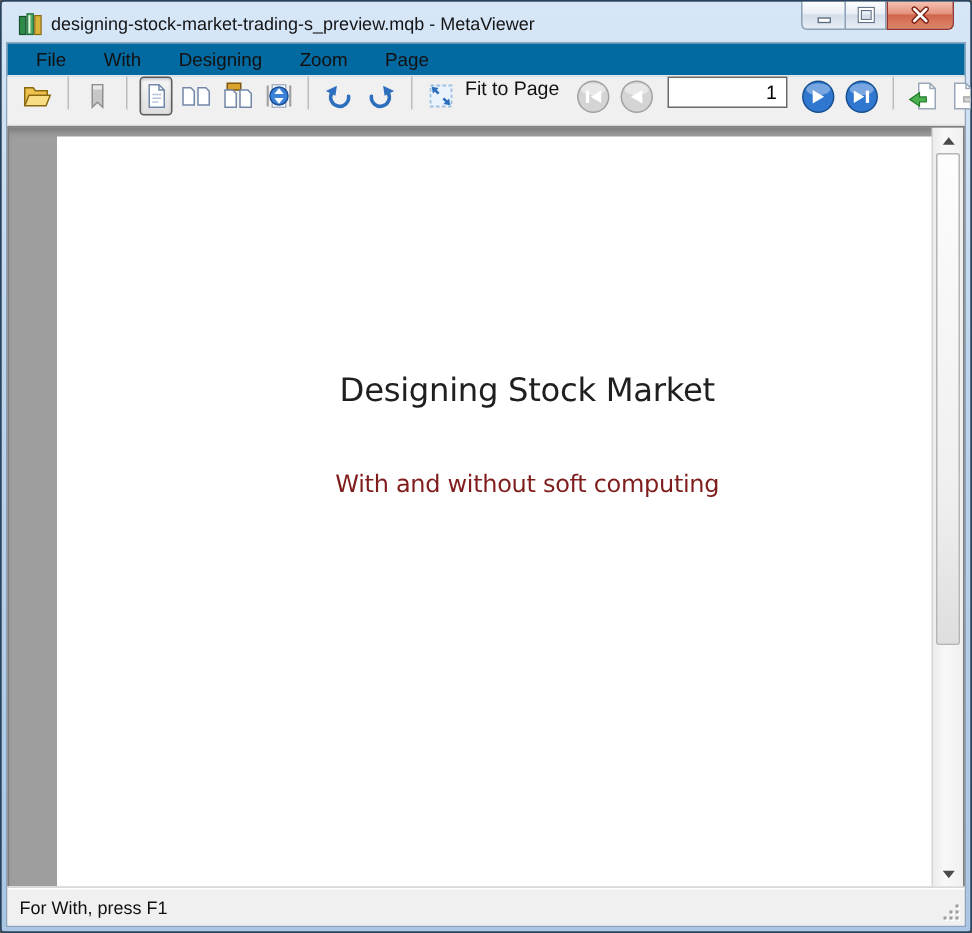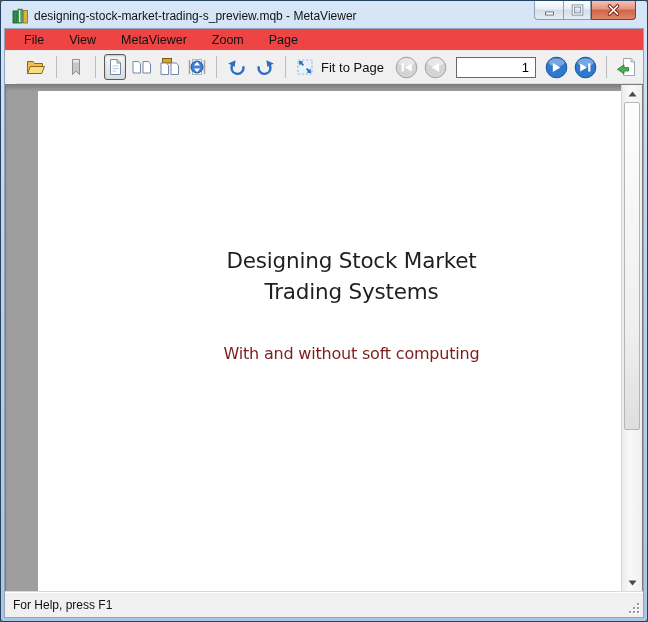--- a/index.html
+++ b/index.html
@@ -15,23 +15,23 @@
   .app-icon{width:18px;height:16px;display:inline-block;margin:0 4px 0 4px;}
   .title-text{font-size:12px;color:#141414;white-space:nowrap;overflow:hidden;}
   .win-controls{position:absolute;top:-3px;right:8px;display:flex;}
   .winbtn{height:19px;border:1px solid #8fa0b4;border-top:none;display:flex;align-items:center;justify-content:center;cursor:default;}
   .winbtn.min{width:29px;border-radius:0 0 0 4px;background:linear-gradient(180deg,#fdfeff 0%,#e9eff6 45%,#d3dde9 50%,#e6edf4 100%);border-right:none;}
   .winbtn.max{width:28px;background:linear-gradient(180deg,#fdfeff 0%,#e9eff6 45%,#d3dde9 50%,#e6edf4 100%);}
   .winbtn.close{width:45px;border-radius:0 0 4px 0;border-color:#97352a;
     background:linear-gradient(180deg,#f7c1b2 0%,#e3937d 45%,#d0654c 50%,#dd8668 100%);}
   
   .frame{flex:1 1 auto;display:flex;flex-direction:column;background:#f0f0f0;border:1px solid #8fa4bc;min-height:0;}
-  .menubar{height:22px;display:flex;align-items:center;padding-left:10px;background:#ef4444;border-bottom:1px solid #e7e7e7;flex:0 0 auto;}
+  .menubar{height:22px;display:flex;align-items:center;padding-left:10px;background:#0369a1;border-bottom:1px solid #e7e7e7;flex:0 0 auto;}
   .menu-item{font-size:12.5px;color:#111;padding:2px 9px;margin-right:7px;border-radius:2px;}
-  .toolbar{height:33px;display:flex;align-items:center;padding:0 6px;background:#f0f0f0;border-bottom:1px solid #dcdcdc;flex:0 0 auto;margin-left:11px;}
+  .toolbar{height:33px;display:flex;padding:0 6px;background:#f0f0f0;border-bottom:1px solid #dcdcdc;flex:0 0 auto;}
   .tb-btn{width:26px;height:26px;display:flex;align-items:center;justify-content:center;margin:0 2px;border:1px solid transparent;border-radius:3px;}
   .tb-btn.selected{border:1px solid #5a5a5a;background:linear-gradient(180deg,#f7f7f7,#dedede);box-shadow:inset 0 1px 2px rgba(0,0,0,.22);}
   .tb-sep{width:1px;height:22px;background:#bdbdbd;margin:0 6px;flex:0 0 auto;}
   .fit-label{font-size:13px;color:#111;margin:0 8px 0 3px;white-space:nowrap;}
   .page-input{width:80px;height:21px;border:1px solid #686868;background:#fff;font-family:"Liberation Sans",sans-serif;
     font-size:13px;text-align:right;padding:0 6px;margin:0 6px;}
   
   .docarea{flex:1 1 auto;position:relative;background:#9e9e9e;border:1px solid #7c7c7c;border-bottom:none;
     box-shadow:inset 0 5px 4px -2px rgba(0,0,0,.20);overflow:hidden;min-height:0;}
   .page{position:absolute;left:32px;top:6px;width:609px;bottom:0;background:#ffffff;}
@@ -85,22 +85,22 @@
           <path d="M3.5 3 L11.5 11 M11.5 3 L3.5 11" stroke="#ffffff" stroke-width="1.7" stroke-linecap="round"></path>
         </svg>
       </div>
     </div>
   </div>
 
   <div class="frame">
 
     <div class="menubar">
       <span class="menu-item">File</span>
-      <span class="menu-item">View</span>
-      <span class="menu-item">MetaViewer</span>
+      <span class="menu-item">With</span>
+      <span class="menu-item">Designing</span>
       <span class="menu-item">Zoom</span>
       <span class="menu-item">Page</span>
     </div>
 
     <div class="toolbar">
 
       <div class="tb-btn">
         <svg width="22" height="18" viewBox="0 0 22 18">
           <path d="M2.5 15.5V3.5h5.6l1.5 2h7.9v3" fill="#eec14f" stroke="#8a6a10" stroke-width="1"></path>
           <path d="M2.5 15.5l2.8-7h14.2l-2.8 7z" fill="#f9dd85" stroke="#8a6a10" stroke-width="1"></path>
@@ -244,42 +244,41 @@
           <polygon points="20.5,12.3 14,7.8 14,10.6 9.5,10.6 9.5,14 14,14 14,16.8" fill="#d2d2d2" stroke="#9f9f9f" stroke-width="0.8"></polygon>
         </svg>
       </div>
 
     </div>
 
     <div class="docarea">
       <div class="page">
         <div class="doc-title">
           <div>Designing Stock Market</div>
-          <div>Trading Systems</div>
         </div>
         <div class="doc-subtitle">With and without soft computing</div>
       </div>
 
       <div class="vscrollbar">
         <div class="sb-btn up">
           <svg width="9" height="6" viewBox="0 0 9 6">
             <polygon points="4.5,0.5 0.5,5.5 8.5,5.5" fill="#4a4a4a"></polygon>
           </svg>
         </div>
         <div class="sb-thumb"></div>
         <div class="sb-btn down">
           <svg width="9" height="6" viewBox="0 0 9 6">
             <polygon points="4.5,5.5 0.5,0.5 8.5,0.5" fill="#4a4a4a"></polygon>
           </svg>
         </div>
       </div>
     </div>
 
     <div class="statusbar">
-      <span class="status-text">For Help, press F1</span>
+      <span class="status-text">For With, press F1</span>
       <svg class="grip" width="13" height="13" viewBox="0 0 13 13">
         <g fill="#ffffff">
             <rect x="10" y="10" width="2" height="2"></rect>
             <rect x="10" y="6" width="2" height="2"></rect>
             <rect x="6" y="10" width="2" height="2"></rect>
             <rect x="10" y="2" width="2" height="2"></rect>
             <rect x="6" y="6" width="2" height="2"></rect>
             <rect x="2" y="10" width="2" height="2"></rect>
           </g>
         <g fill="#9b9b9b">

